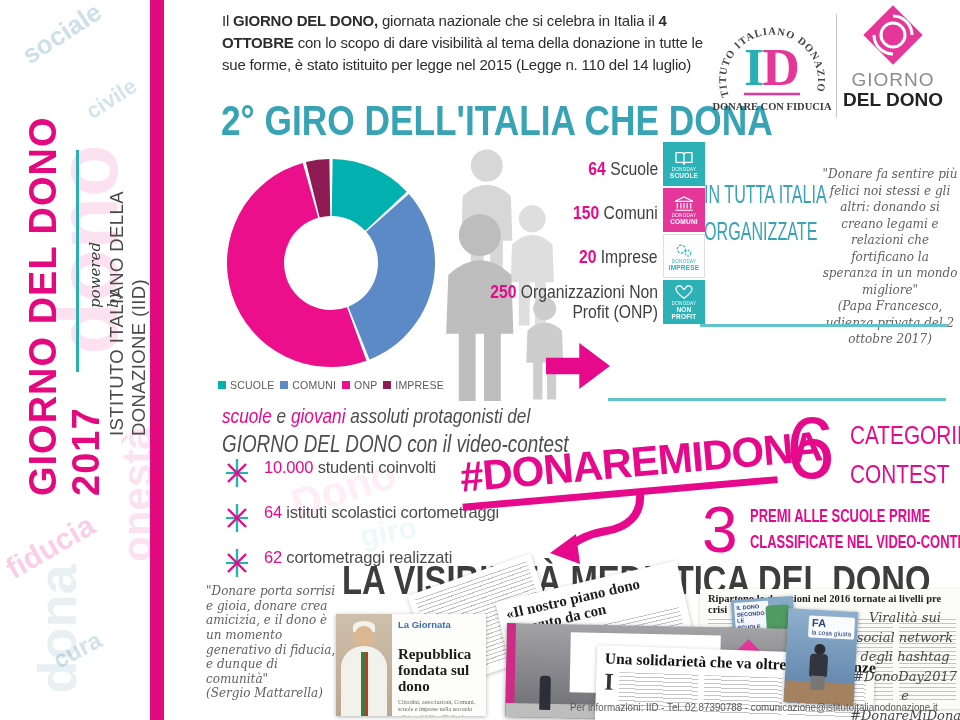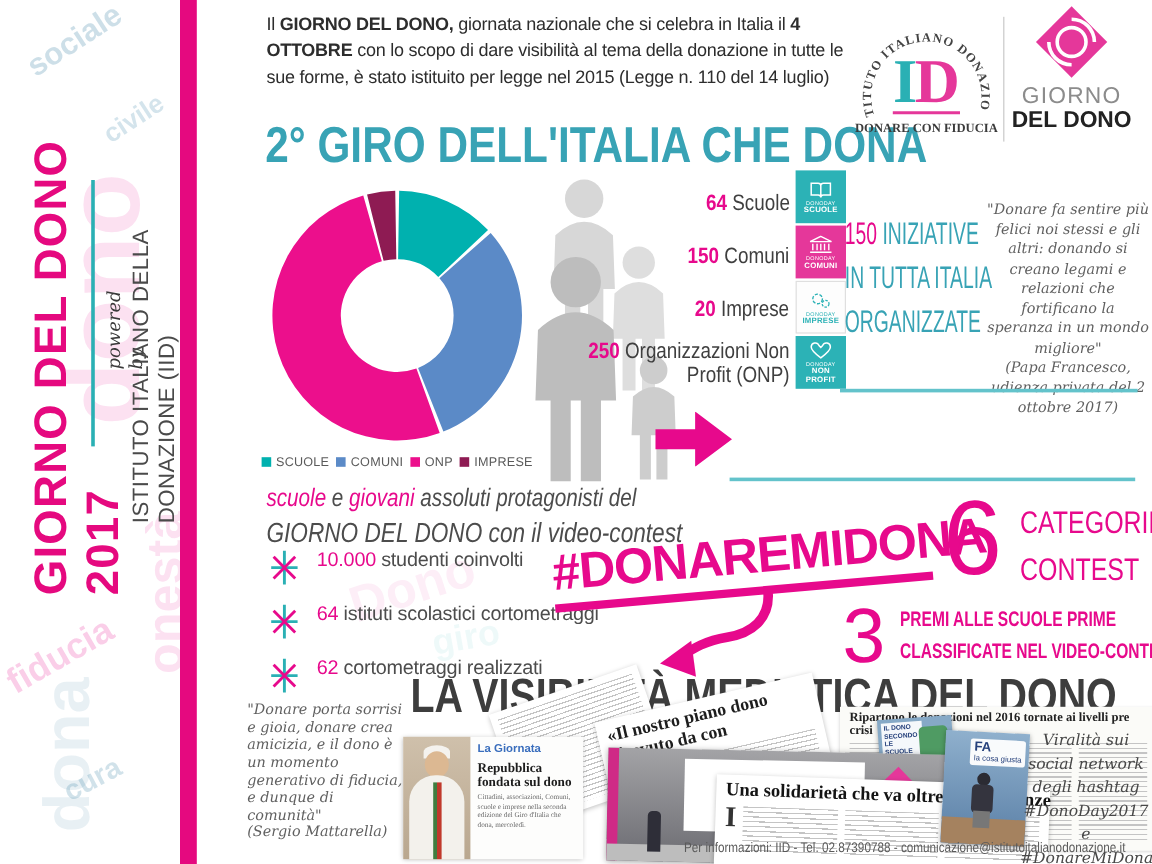--- a/index.html
+++ b/index.html
@@ -115,21 +115,21 @@
   .np-c .cols{display:flex;gap:6px;margin-top:4px;}
   .np-c .col{flex:1;height:84px;}
   .np-a{left:336px;top:614px;width:150px;height:102px;background:#fdfdfc;box-shadow:0 1px 4px rgba(0,0,0,.3);display:flex;}
   .pope{width:56px;position:relative;background:linear-gradient(#cfc0ab,#b9a78f);flex:none;}
   .pope-cap{position:absolute;left:17px;top:7px;width:22px;height:11px;border-radius:50% 50% 0 0;background:#f4f2ee;}
   .pope-head{position:absolute;left:18px;top:12px;width:20px;height:22px;border-radius:50%;background:#dcb892;}
   .pope-body{position:absolute;left:5px;top:32px;width:46px;height:70px;border-radius:22px 22px 0 0;background:#f3f1ec;}
   .pope-sash{position:absolute;left:25px;top:38px;width:7px;height:64px;background:linear-gradient(90deg,#3f7d3f 50%,#c0392b 50%);}
   .np-a-text{padding:5px 6px;overflow:hidden;}
   .np-a .kick{color:#3a6ebd;font-weight:bold;font-size:9.5px;}
-  .np-a .hl{font-family:"Liberation Serif",serif;font-weight:bold;font-size:11px;line-height:1.06;color:#1c1c1c;margin-top:5px;}
+  .np-a .hl{font-family:"Liberation Serif",serif;font-weight:bold;font-size:15px;line-height:1.06;color:#1c1c1c;margin-top:17px;}
   .np-a .body{font-family:"Liberation Serif",serif;font-size:6px;color:#6a6a6a;margin-top:4px;line-height:1.25;}
   .event{left:506px;top:626px;width:292px;height:94px;transform:rotate(1.2deg);
          background:linear-gradient(#a3a3a6,#6c6c72);box-shadow:0 1px 5px rgba(0,0,0,.35);overflow:hidden;}
   .ev-strip{position:absolute;left:0;top:0;width:9px;height:100%;background:#cf2a86;}
   .ev-floor{position:absolute;left:0;bottom:0;width:100%;height:14px;background:#bdbdbd;}
   .ev-panel{position:absolute;left:64px;top:8px;width:150px;height:60px;background:#fff;
             display:flex;align-items:center;justify-content:center;font-family:"Liberation Serif",serif;
             font-weight:bold;font-size:34px;}
   .ev-panel .i{color:#2ab0b4;} .ev-panel .d{color:#e5379a;}
   .ev-diamond{position:absolute;right:38px;top:16px;width:24px;height:24px;background:#e5379a;transform:rotate(45deg);}
@@ -279,21 +279,20 @@
     <div class="badge teal">
       <svg width="20" height="16" viewBox="0 0 22 18">
           <path d="M11,16 C5,11.5 2,8.5 2,5.8 a3.8,3.8 0 0 1 7.3,-1.4 L11,6.2 l1.7,-1.8 a3.8,3.8 0 0 1 7.3,1.4 c0,2.7 -3,5.7 -9,10.2 z" fill="none" stroke="#fff" stroke-width="1.4"></path>
         </svg>
       <span class="tiny">DONODAY</span>
       <span class="blabel">NON PROFIT</span>
     </div>
   </div>
 
   <div class="abs initiatives">
-    <div><span class="cx cx62"><span class="num">150</span><span> INIZIATIVE</span></span></div>
     <div><span class="cx cx62">IN TUTTA ITALIA</span></div>
     <div><span class="cx cx62">ORGANIZZATE</span></div>
   </div>
   <div class="abs quote quote-pope">
     <div>"Donare fa sentire più felici noi stessi e gli altri: donando si creano legami e relazioni che fortificano la speranza in un mondo migliore"</div>
     <div>(Papa Francesco, udienza privata del 2 ottobre 2017)</div>
   </div>
   <div class="abs hr-teal-a"></div>
 
   <div class="abs arrow-right"></div>

